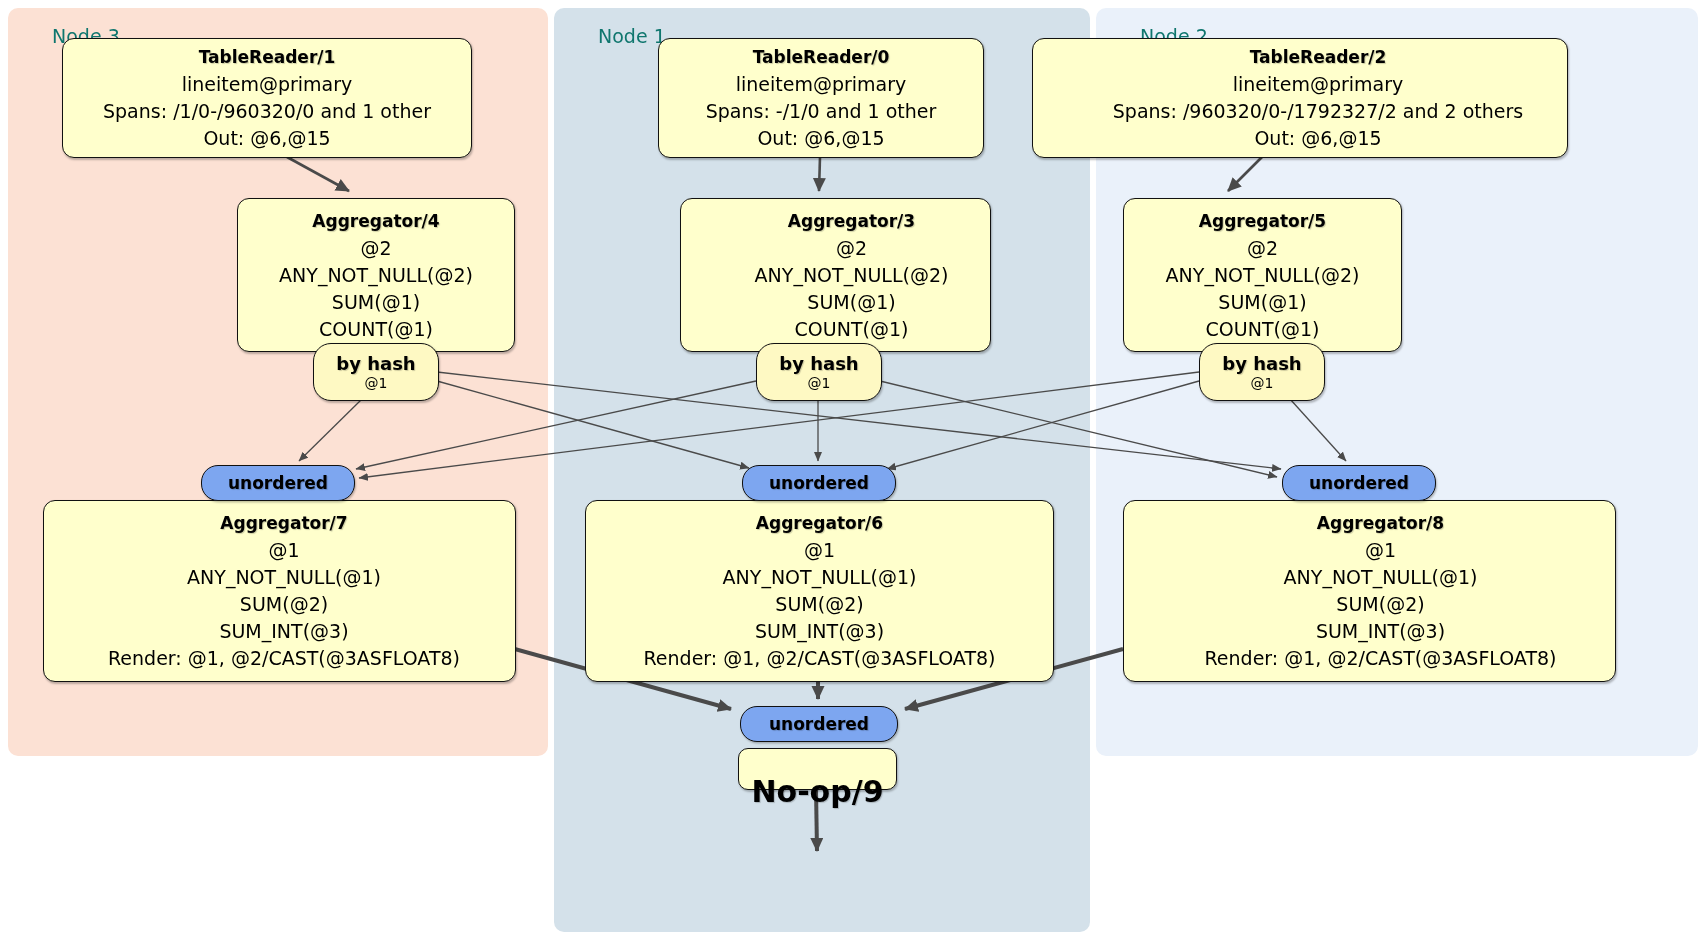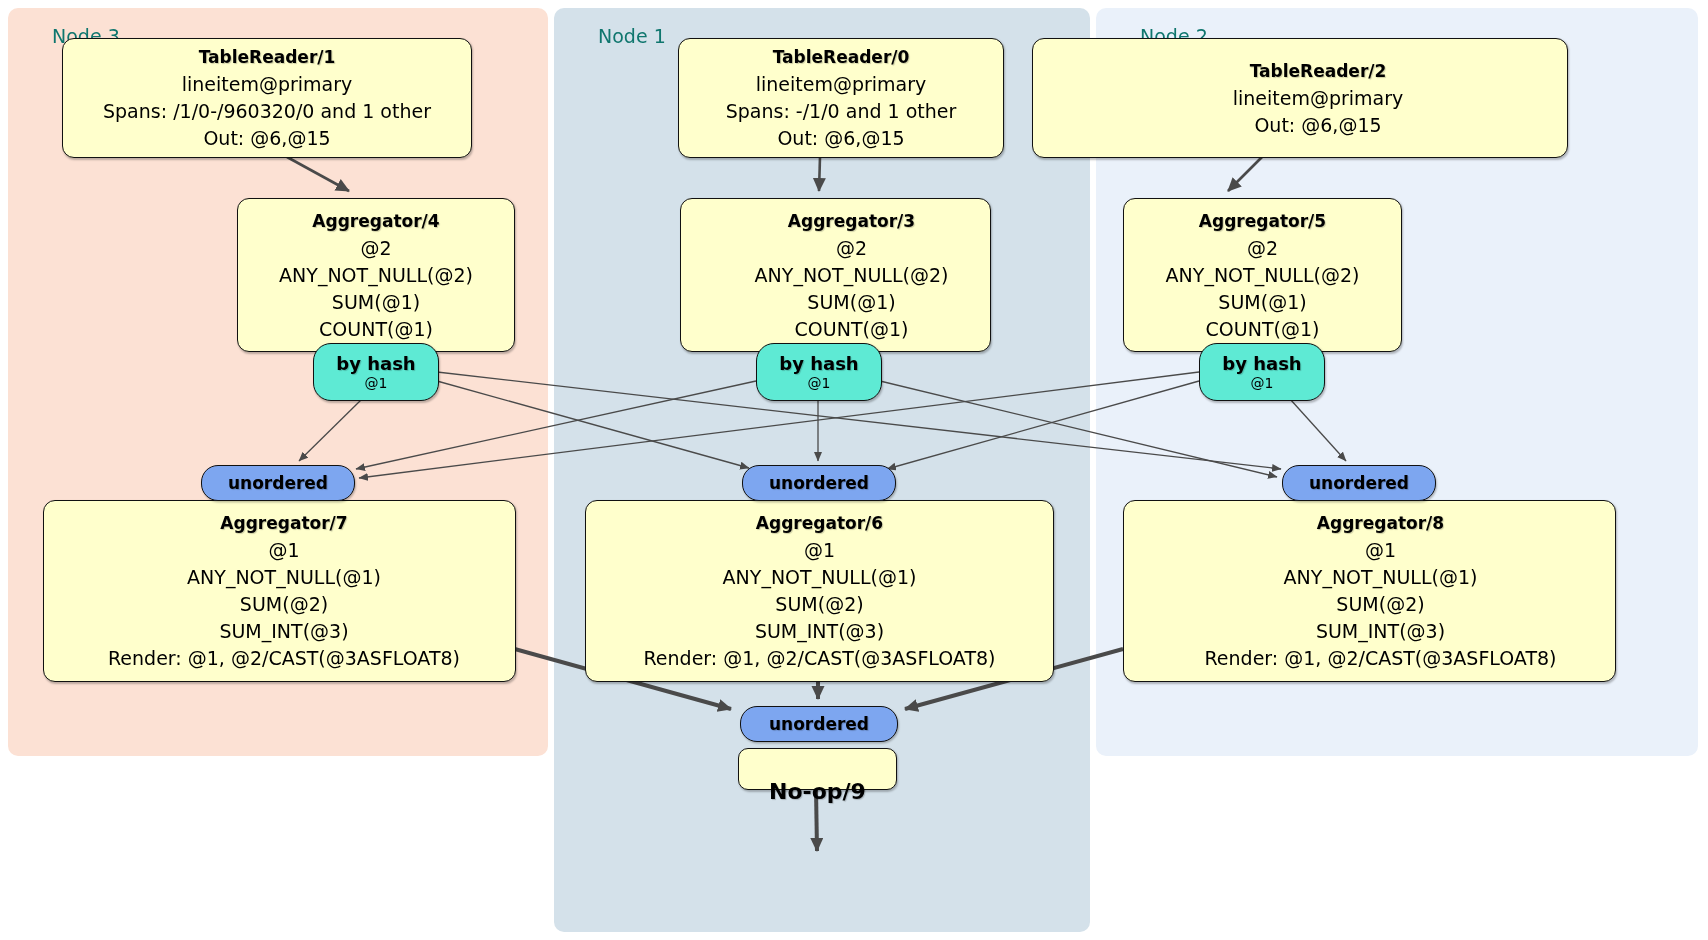--- a/index.html
+++ b/index.html
@@ -53,21 +53,21 @@
     text-shadow: 1px 1px 1px rgba(0,0,0,0.2);
     white-space: nowrap;
   }
   .pline {
     font-size: 19px;
     line-height: 27px;
     white-space: nowrap;
   }
   .router {
     position: absolute;
-    background: #5eead4;
+    background: #fef9c3;
     border: 1.6px solid #111;
     border-radius: 18px;
     z-index: 3;
     display: flex;
     flex-direction: column;
     justify-content: center;
     align-items: center;
     box-shadow: 1px 1.5px 2px rgba(0,0,0,0.25);
   }
   .router-label {
@@ -89,31 +89,31 @@
     align-items: center;
     box-shadow: 1px 1.5px 2px rgba(0,0,0,0.25);
   }
   .sync-label {
     font-size: 17px;
     font-weight: bold;
     text-shadow: 1px 1px 1px rgba(0,0,0,0.2);
   }
   
   .b-tr1  { left: 62px;   top: 38px;  width: 408px; height: 118px; }
-  .b-tr0  { left: 678px;  top: 38px;  width: 324px; height: 118px; }
+  .b-tr0  { left: 658px;  top: 38px;  width: 324px; height: 118px; }
   .b-tr2  { left: 1032px; top: 38px;  width: 498px; height: 118px; padding-left: 36px; }
   .b-agg4 { left: 237px;  top: 198px; width: 276px; height: 152px; }
   .b-agg3 { left: 680px;  top: 198px; width: 277px; height: 152px; padding-left: 32px; }
   .b-agg5 { left: 1123px; top: 198px; width: 277px; height: 152px; }
   .b-agg7 { left: 43px;   top: 500px; width: 462px; height: 180px; padding-left: 9px; }
   .b-agg6 { left: 585px;  top: 500px; width: 467px; height: 180px; }
   .b-agg8 { left: 1123px; top: 500px; width: 469px; height: 180px; padding-left: 22px; }
   .b-noop { left: 738px;  top: 748px; width: 157px; height: 40px; border-radius: 10px; }
   .b-resp { left: 732px;  top: 858px; width: 176px; height: 40px; border-radius: 10px; }
-  .b-noop .ptitle, .b-resp .ptitle { font-size: 22px; margin-top: 44px; }
+  .b-noop .ptitle, .b-resp .ptitle { font-size: 30px; margin-top: 44px; }
   .r-hash4 { left: 313px;  top: 343px; width: 124px; height: 56px; }
   .r-hash3 { left: 756px;  top: 343px; width: 124px; height: 56px; }
   .r-hash5 { left: 1199px; top: 343px; width: 124px; height: 56px; }
   .s-left   { left: 201px;  top: 465px; width: 152px; }
   .s-mid    { left: 742px;  top: 465px; width: 152px; }
   .s-right  { left: 1282px; top: 465px; width: 152px; }
   .s-bottom { left: 740px;  top: 706px; width: 156px; }
 </style>
 </head>
 <body>
@@ -174,20 +174,21 @@
   </div>
   <div class="pbox b-tr0">
     <span class="ptitle">TableReader/0</span>
     <span class="pline">lineitem@primary</span>
     <span class="pline">Spans: -/1/0 and 1 other</span>
     <span class="pline">Out: @6,@15</span>
   </div>
   <div class="pbox b-tr2">
     <span class="ptitle">TableReader/2</span>
     <span class="pline">lineitem@primary</span>
+    <span class="pline">Spans: /960320/0-/1792327/2 and 2 others</span>
     <span class="pline">Out: @6,@15</span>
   </div>
 
   <div class="pbox b-agg4">
     <span class="ptitle">Aggregator/4</span>
     <span class="pline">@2</span>
     <span class="pline">ANY_NOT_NULL(@2)</span>
     <span class="pline">SUM(@1)</span>
     <span class="pline">COUNT(@1)</span>
   </div>

